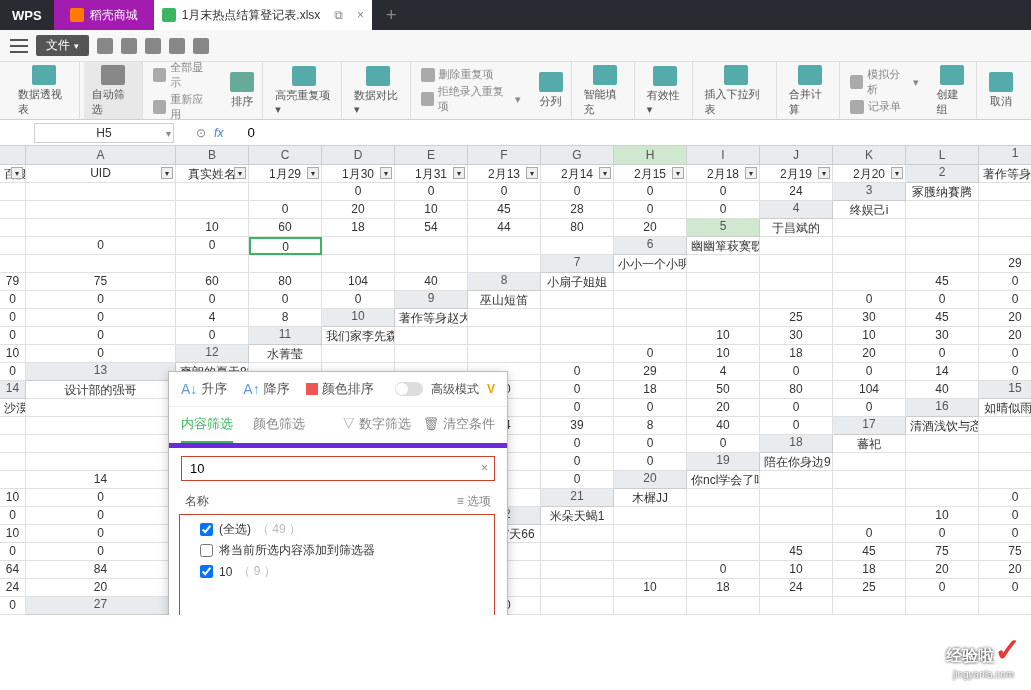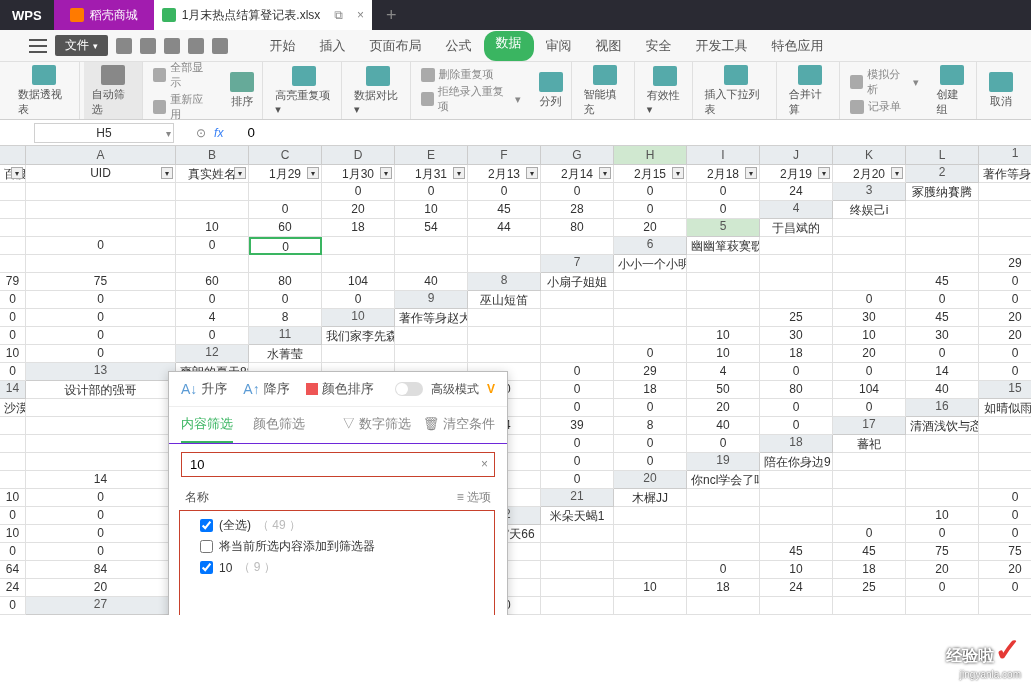--- a/index.html
+++ b/index.html
@@ -7,21 +7,21 @@
 
 .title-bar { height: 30px; background: #2a2a33; display: flex; align-items: center; }
 .wps-logo { color: #fff; padding: 0 12px; font-size: 13px; font-weight: bold; display: flex; align-items: center; height: 100%; }
 .tab-inactive { background: #a21caf; color: #fff; padding: 0 16px; height: 100%; display: flex; align-items: center; gap: 6px; }
 .tab-active { background: #fff; color: #333; padding: 0 8px; height: 100%; display: flex; align-items: center; gap: 6px; }
 .tab-icon { width: 14px; height: 14px; background: #ff7a00; border-radius: 2px; }
 .tab-icon-green { width: 14px; height: 14px; background: #3ab561; border-radius: 2px; }
 .tab-close { color: #888; margin-left: 8px; }
 .plus { color: #888; padding: 0 14px; font-size: 18px; }
 
-.menu-bar { height: 32px; background: #f7f7f7; display: flex; align-items: center; border-bottom: 1px solid #e0e0e0; padding-left: 19px; }
+.menu-bar { height: 32px; background: #f7f7f7; display: flex; align-items: center; border-bottom: 1px solid #e0e0e0; }
 .menu-icons { display: flex; gap: 8px; padding: 0 10px; align-items: center; }
 .hamburger { display: inline-block; width: 18px; height: 14px; background: linear-gradient(#555 2px, transparent 2px, transparent 6px, #555 6px, #555 8px, transparent 8px, transparent 12px, #555 12px); }
 .file-btn { background: #555; color: #fff; padding: 2px 10px; border-radius: 2px; font-size: 12px; display: flex; align-items: center; gap: 4px; }
 .mini-icon { width: 16px; height: 16px; background: #888; border-radius: 2px; }
 .menu-tabs { display: flex; gap: 0; margin-left: 20px; }
 .menu-tab { padding: 6px 12px; font-size: 13px; color: #555; cursor: pointer; }
 .menu-tab.active { background: #3ab561; color: #fff; border-radius: 12px; padding: 3px 12px; }
 
 .ribbon { height: 58px; background: #f7f7f7; display: flex; align-items: center; border-bottom: 1px solid #d0d0d0; padding: 0 10px; gap: 4px; }
 .ribbon-group { display: flex; flex-direction: column; align-items: center; padding: 0 8px; border-right: 1px solid #e0e0e0; height: 100%; justify-content: center; }
@@ -53,39 +53,39 @@
 
 .filter-popup { position: absolute; left: 168px; top: 225px; width: 340px; background: #fff; border: 1px solid #bbb; box-shadow: 0 2px 10px rgba(0,0,0,0.2); z-index: 100; }
 .filter-top { display: flex; align-items: center; padding: 8px 12px; gap: 16px; border-bottom: 1px solid #eee; }
 .sort-btn { display: flex; align-items: center; gap: 4px; font-size: 13px; color: #555; }
 .sort-ico { color: #5b9bd5; font-size: 14px; }
 .adv-mode { margin-left: auto; display: flex; align-items: center; gap: 8px; font-size: 12px; color: #555; }
 .toggle { width: 28px; height: 14px; background: #ddd; border-radius: 7px; position: relative; }
 .toggle::after { content: ''; width: 12px; height: 12px; background: #fff; border-radius: 50%; position: absolute; left: 1px; top: 1px; }
 .v-badge { color: #ff9e00; font-weight: bold; }
 
-.filter-tabs { display: flex; padding: 0 12px; gap: 20px; border-bottom: 1px solid #6d28d9; }
+.filter-tabs { display: flex; padding: 0 12px; gap: 20px; border-bottom: 5px solid #6d28d9; }
 .filter-tab { padding: 8px 0; font-size: 13px; color: #888; cursor: pointer; }
 .filter-tab.active { color: #3ab561; border-bottom: 2px solid #3ab561; }
 .filter-tab-right { margin-left: auto; display: flex; gap: 12px; }
 
 .search-row { padding: 8px 12px; }
 .search-box { width: 100%; border: 1px solid #c8412c; padding: 4px 24px 4px 8px; font-size: 13px; position: relative; }
 .search-wrap { position: relative; border: 1px solid #c8412c; }
 .search-x { position: absolute; right: 6px; top: 4px; color: #888; }
 
 .name-row { display: flex; padding: 4px 16px; font-size: 12px; color: #555; }
 .name-row .opts { margin-left: auto; color: #888; }
 
 .checklist { padding: 4px 20px; font-size: 12px; border: 1px solid #c8412c; margin: 0 12px 4px 10px; height: 200px; }
 .check-item { display: flex; align-items: center; gap: 6px; padding: 2px 0; }
 .check-item input { width: 13px; height: 13px; }
 .cnt { color: #bbb; }
 
-.watermark { position: absolute; right: 10px; bottom: 10px; z-index: 200; text-align: right; }
+.watermark { position: absolute; right: 10px; bottom: 10px; z-index: 200; text-align: center; }
 .wm-check { color: #e53935; font-size: 32px; font-weight: bold; }
 .wm-text { color: #fff; font-size: 16px; text-shadow: 0 0 3px #000; font-weight: bold; }
 .wm-url { color: #fff; font-size: 10px; text-shadow: 0 0 2px #000; }
 </style>
 </head>
 <body>
 
 <div class="title-bar">
   <div class="wps-logo">
       <span>WPS</span>
@@ -108,32 +108,20 @@
     <span class="hamburger"></span>
     <span class="file-btn">
         <span>文件</span>
         <span style="font-size:9px">▾</span>
       </span>
     <span class="mini-icon"></span>
     <span class="mini-icon"></span>
     <span class="mini-icon"></span>
     <span class="mini-icon"></span>
     <span class="mini-icon"></span>
-  </div>
-  <div class="menu-tabs">
-    <div class="menu-tab">开始</div>
-    <div class="menu-tab">插入</div>
-    <div class="menu-tab">页面布局</div>
-    <div class="menu-tab">公式</div>
-    <div class="menu-tab active">数据</div>
-    <div class="menu-tab">审阅</div>
-    <div class="menu-tab">视图</div>
-    <div class="menu-tab">安全</div>
-    <div class="menu-tab">开发工具</div>
-    <div class="menu-tab">特色应用</div>
   </div>
 </div>
 
 <div class="ribbon">
   <div class="ribbon-group">
       <div class="ribbon-icon"></div>
       <div class="ribbon-label">数据透视表</div>
     </div>
   <div class="ribbon-group selected">
       <div class="ribbon-icon" style="background:#888"></div>

